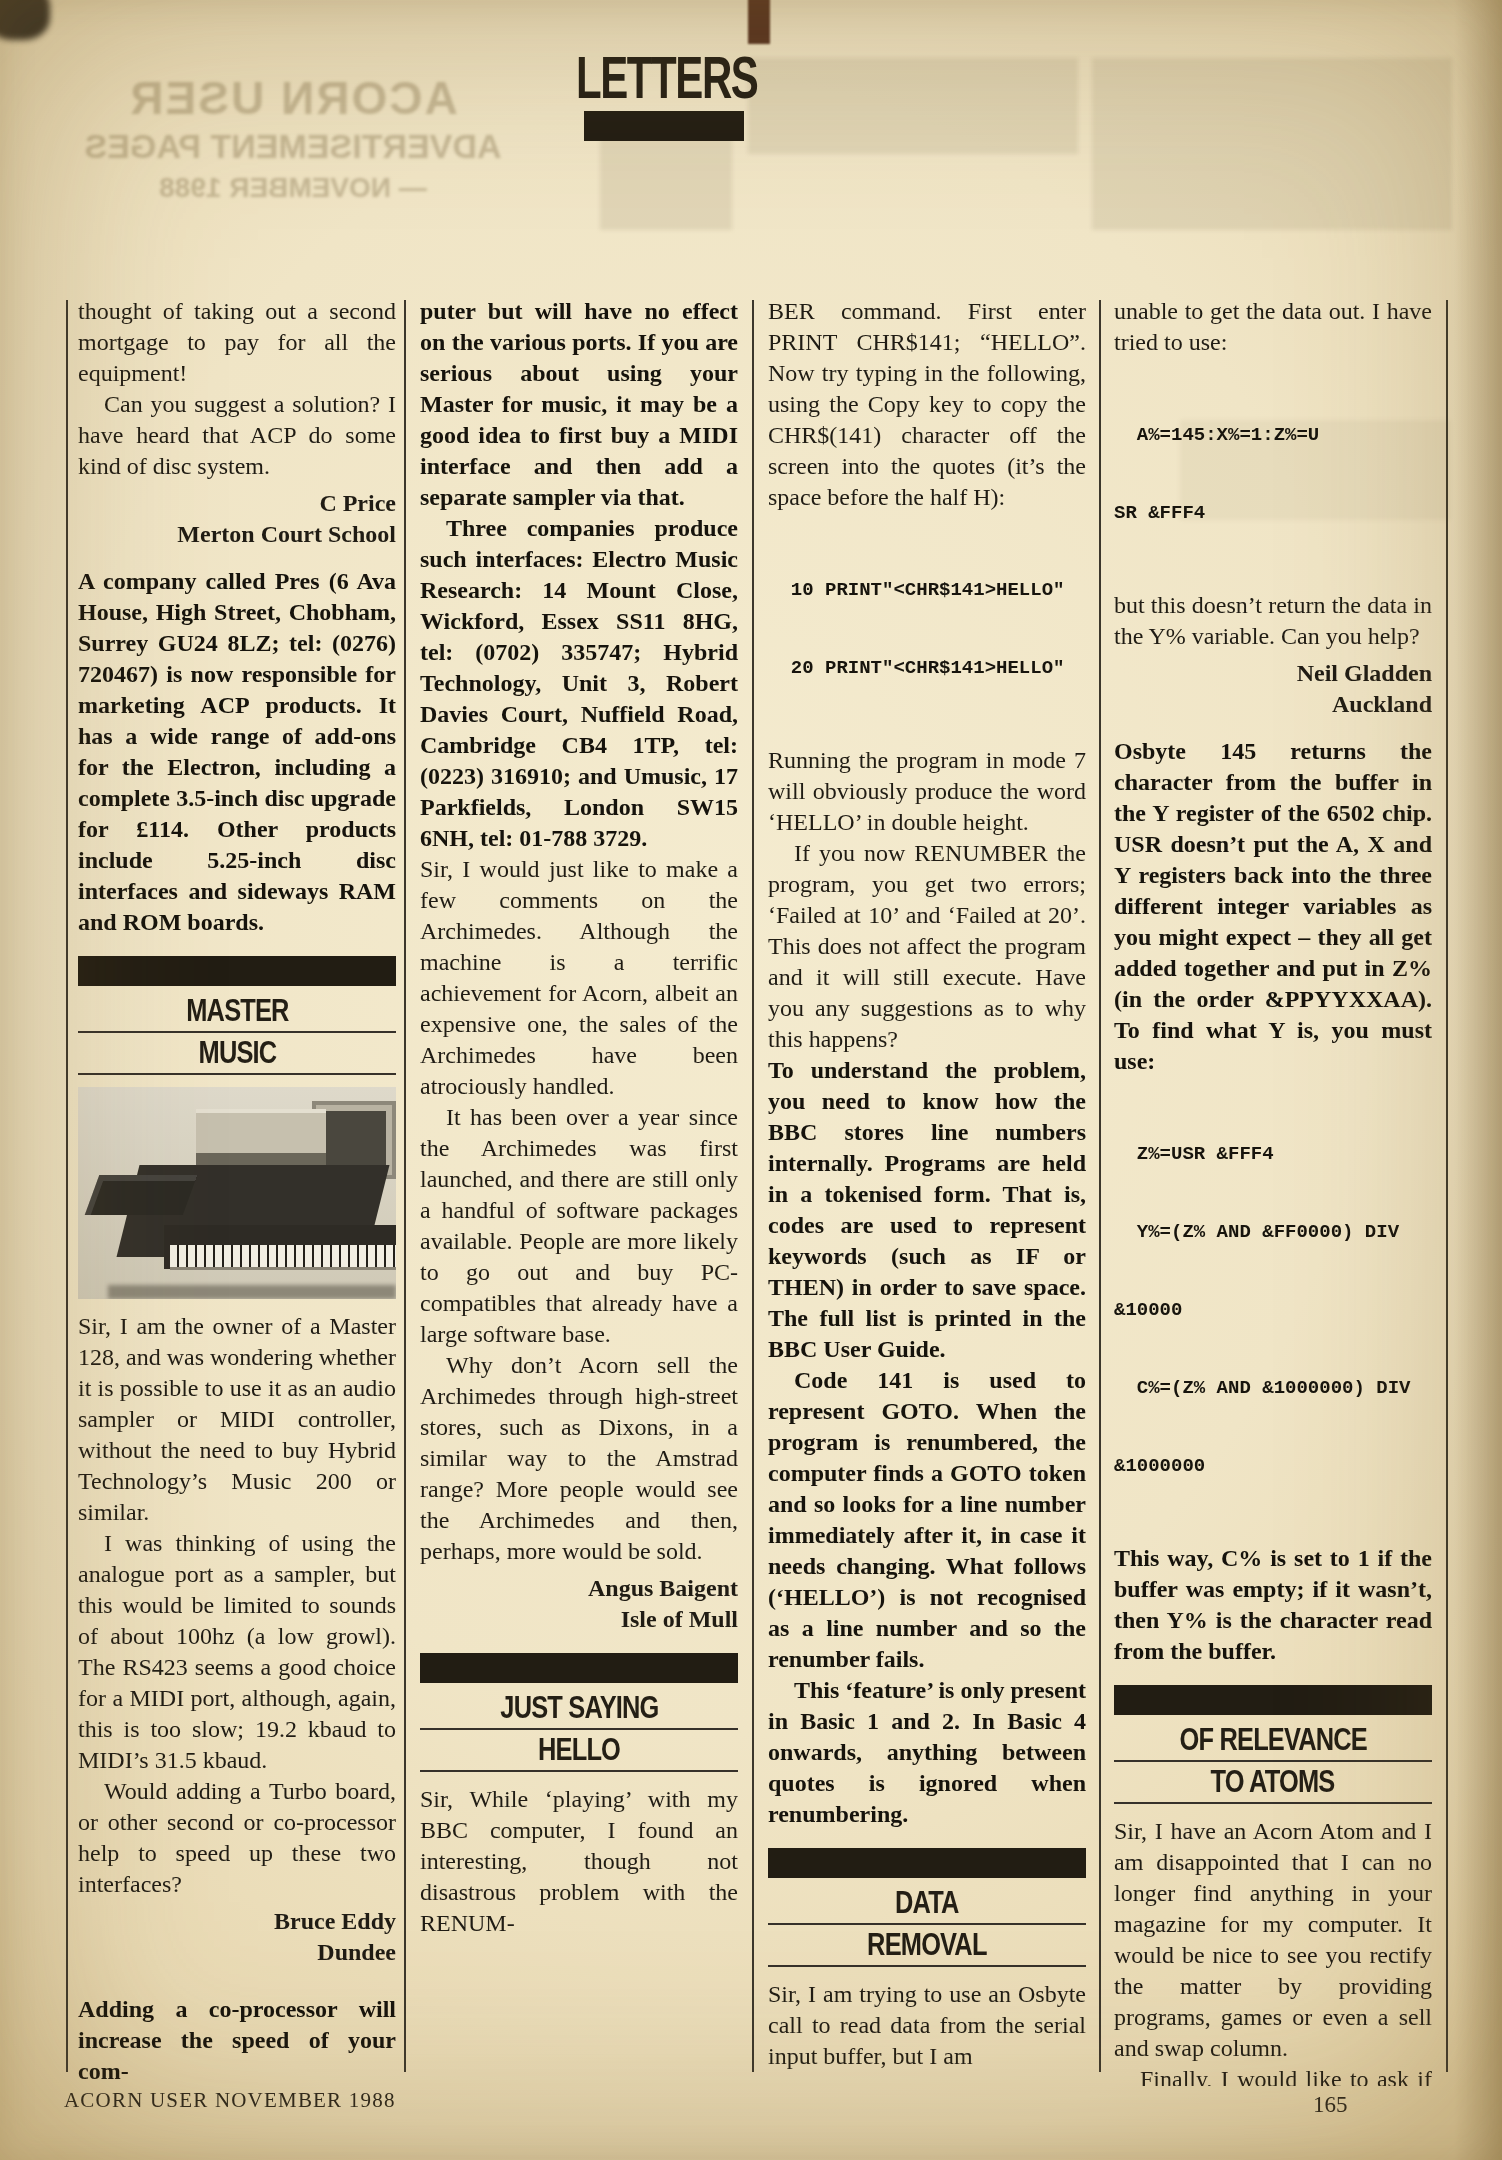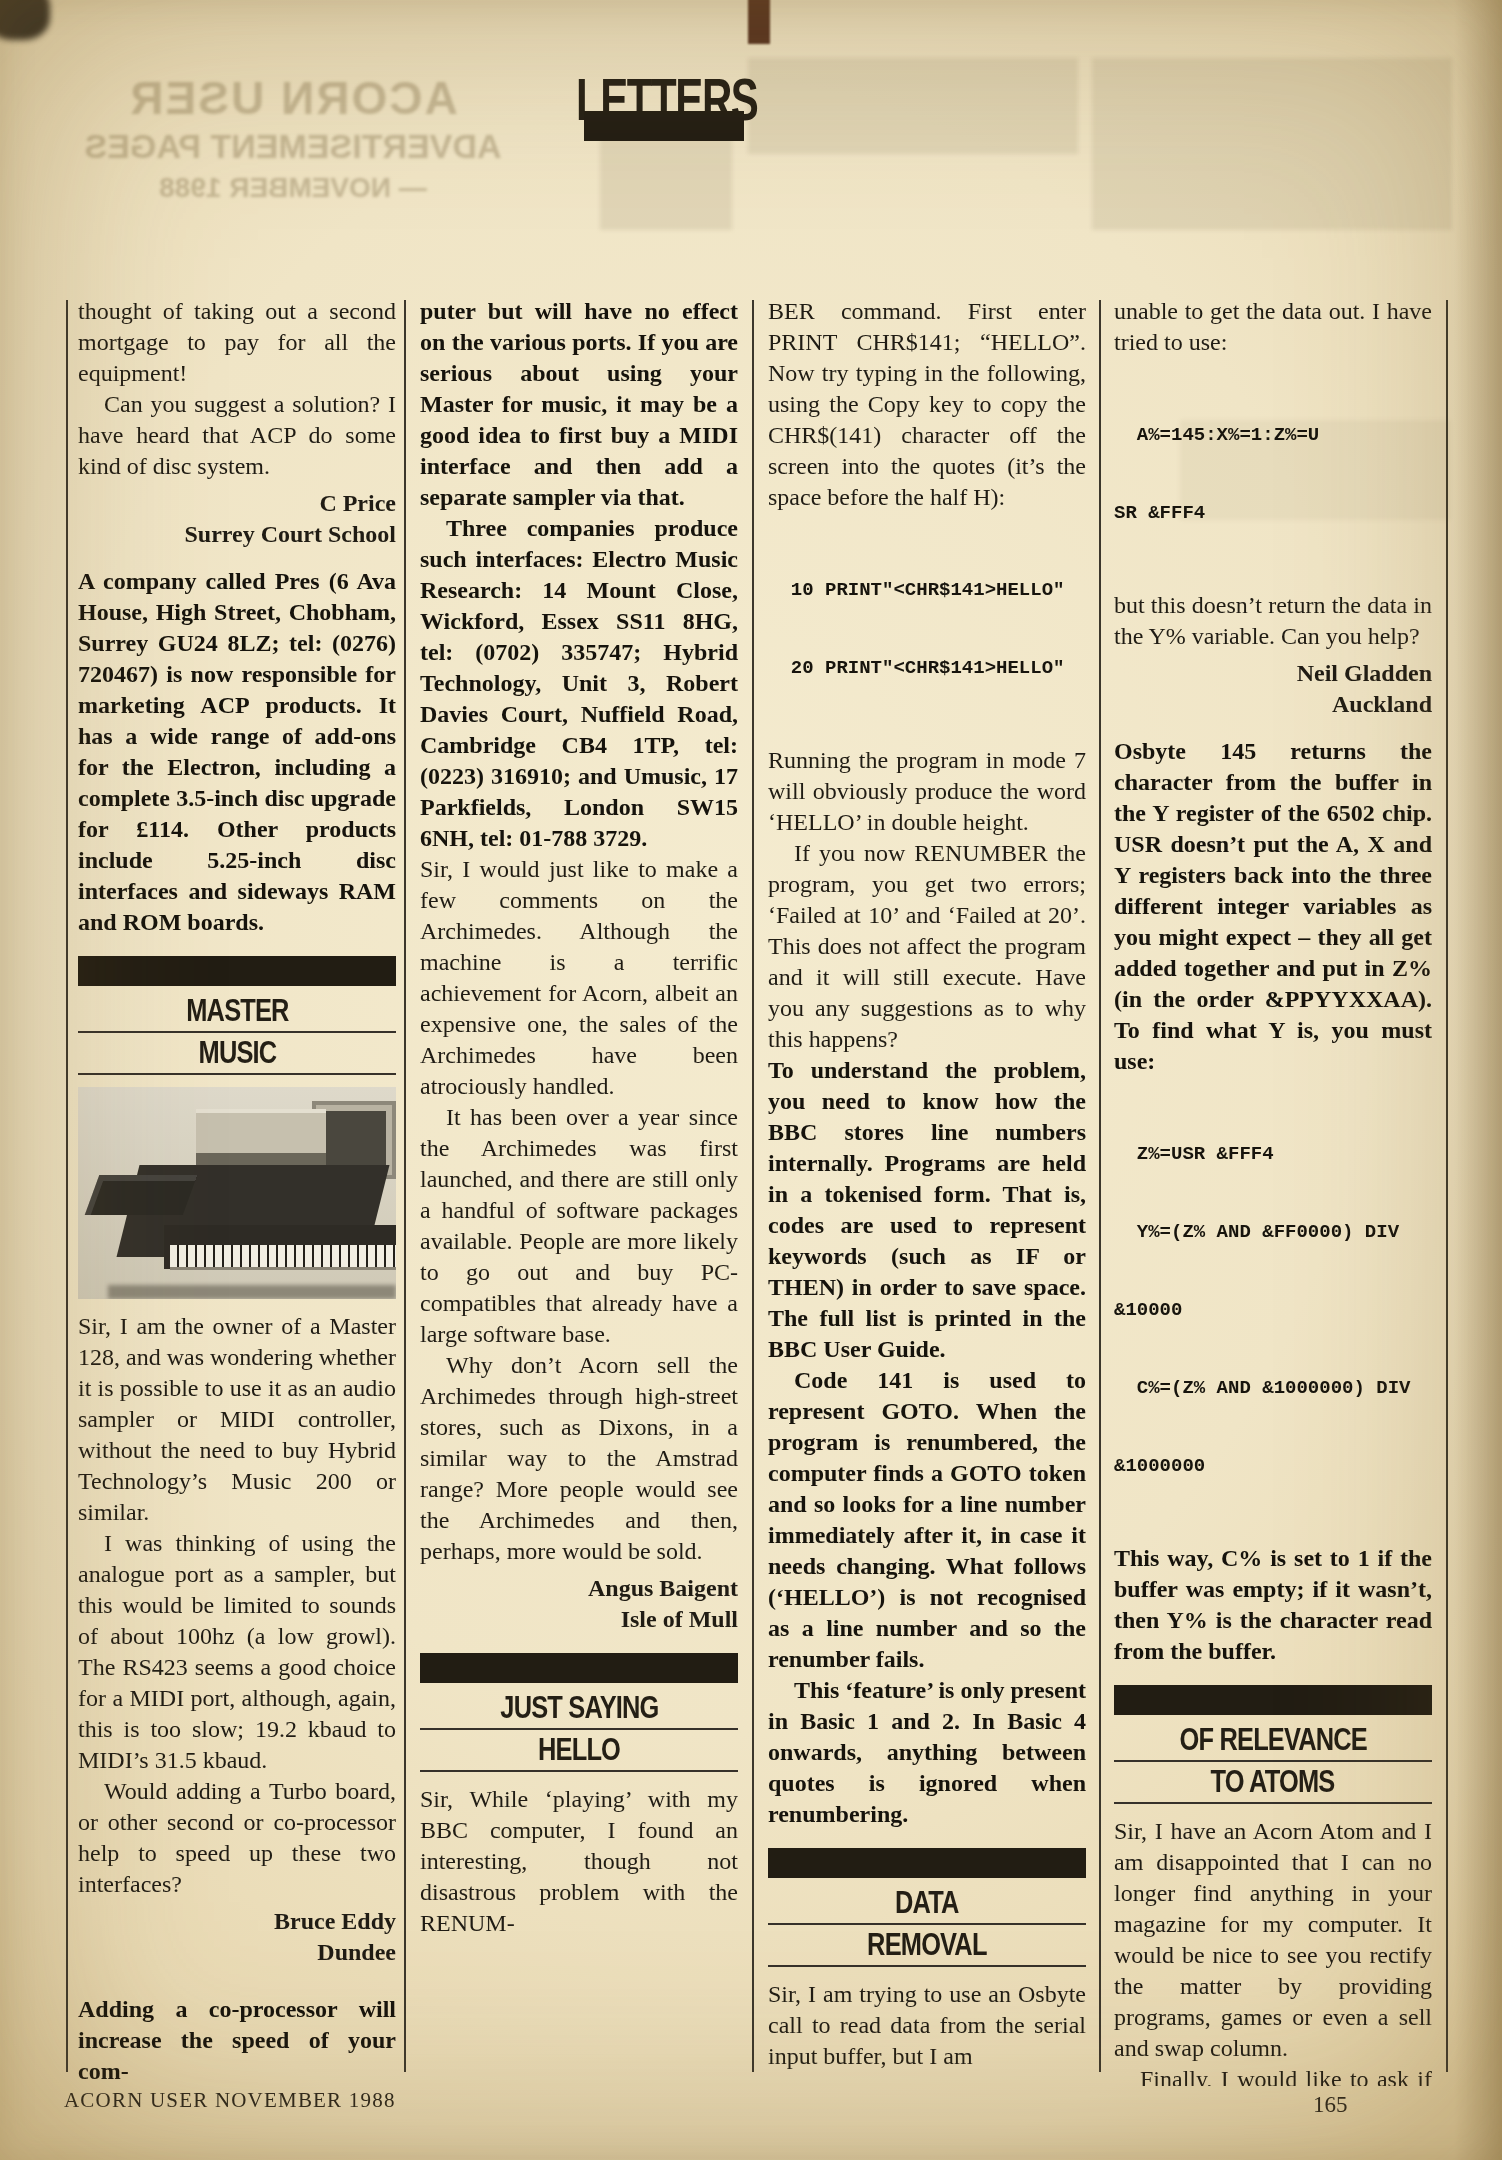--- a/index.html
+++ b/index.html
@@ -6,21 +6,21 @@
   .page{
     position:relative;width:1502px;height:2160px;overflow:hidden;
     background:
       radial-gradient(ellipse 1200px 1500px at 48% 42%, #f4ebcf 0%, #f0e5c6 55%, #e9dab4 85%, #dfcc9f 100%);
     font-family:"Liberation Serif", serif;color:#201c14;
   }
   .page::after{content:"";position:absolute;inset:0;pointer-events:none;
     box-shadow:inset 0 0 190px 30px rgba(122,92,40,.30), inset 0 0 36px rgba(122,92,40,.18);}
   
   .masthead{position:absolute;left:537px;top:50px;width:250px;height:56px;text-align:left;
-    font-family:"Liberation Sans",sans-serif;font-weight:bold;font-size:60px;line-height:56px;color:#241f15;margin-top:22px;}
+    font-family:"Liberation Sans",sans-serif;font-weight:bold;font-size:60px;line-height:56px;color:#241f15;}
   .masthead .cond{display:inline-block;transform:scaleX(.70);transform-origin:center;letter-spacing:-2px;}
   .masthead-bar{position:absolute;left:584px;top:111px;width:160px;height:30px;background:#221d13;}
   
   .ghost{position:absolute;transform:scaleX(-1);color:rgba(128,110,72,.38);filter:blur(1.6px);
     font-family:"Liberation Sans",sans-serif;font-weight:bold;text-align:center;pointer-events:none;}
   .ghost-ad{left:58px;top:72px;width:470px;}
   .ghost-ad .g1{font-size:46px;line-height:52px;letter-spacing:2px;}
   .ghost-ad .g2{font-size:34px;line-height:44px;}
   .ghost-ad .g3{font-size:28px;line-height:40px;}
   .gbox{position:absolute;background:rgba(134,120,86,.15);filter:blur(2px);pointer-events:none;}
@@ -88,21 +88,21 @@
   <div class="vrule" style="left:404px;"></div>
   <div class="vrule" style="left:752px;"></div>
   <div class="vrule" style="left:1099px;"></div>
   <div class="vrule" style="left:1446px;"></div>
 
   <div class="col" style="left:78px;">
     <p class="body">thought of taking out a second mortgage to pay for all the equipment!</p>
     <p class="body ind">Can you suggest a solution? I have heard that ACP do some kind of disc system.</p>
     <div class="sig">
       <div>C Price</div>
-      <div>Surrey Court School</div>
+      <div>Merton Court School</div>
     </div>
     <p class="body reply">A company called Pres (6 Ava House, High Street, Chobham, Surrey GU24 8LZ; tel: (0276) 720467) is now responsible for marketing ACP products. It has a wide range of add-ons for the Electron, including a complete 3.5-inch disc upgrade for £114. Other products include 5.25-inch disc interfaces and sideways RAM and ROM boards.</p>
     <div class="sect">
       <div class="sect-bar"></div>
       <div class="sect-line"><span class="cond">MASTER</span></div>
       <div class="sect-line"><span class="cond">MUSIC</span></div>
     </div>
     <div class="photo">
       <div class="ph ph-monitor"></div>
       <div class="ph ph-computer"></div>

